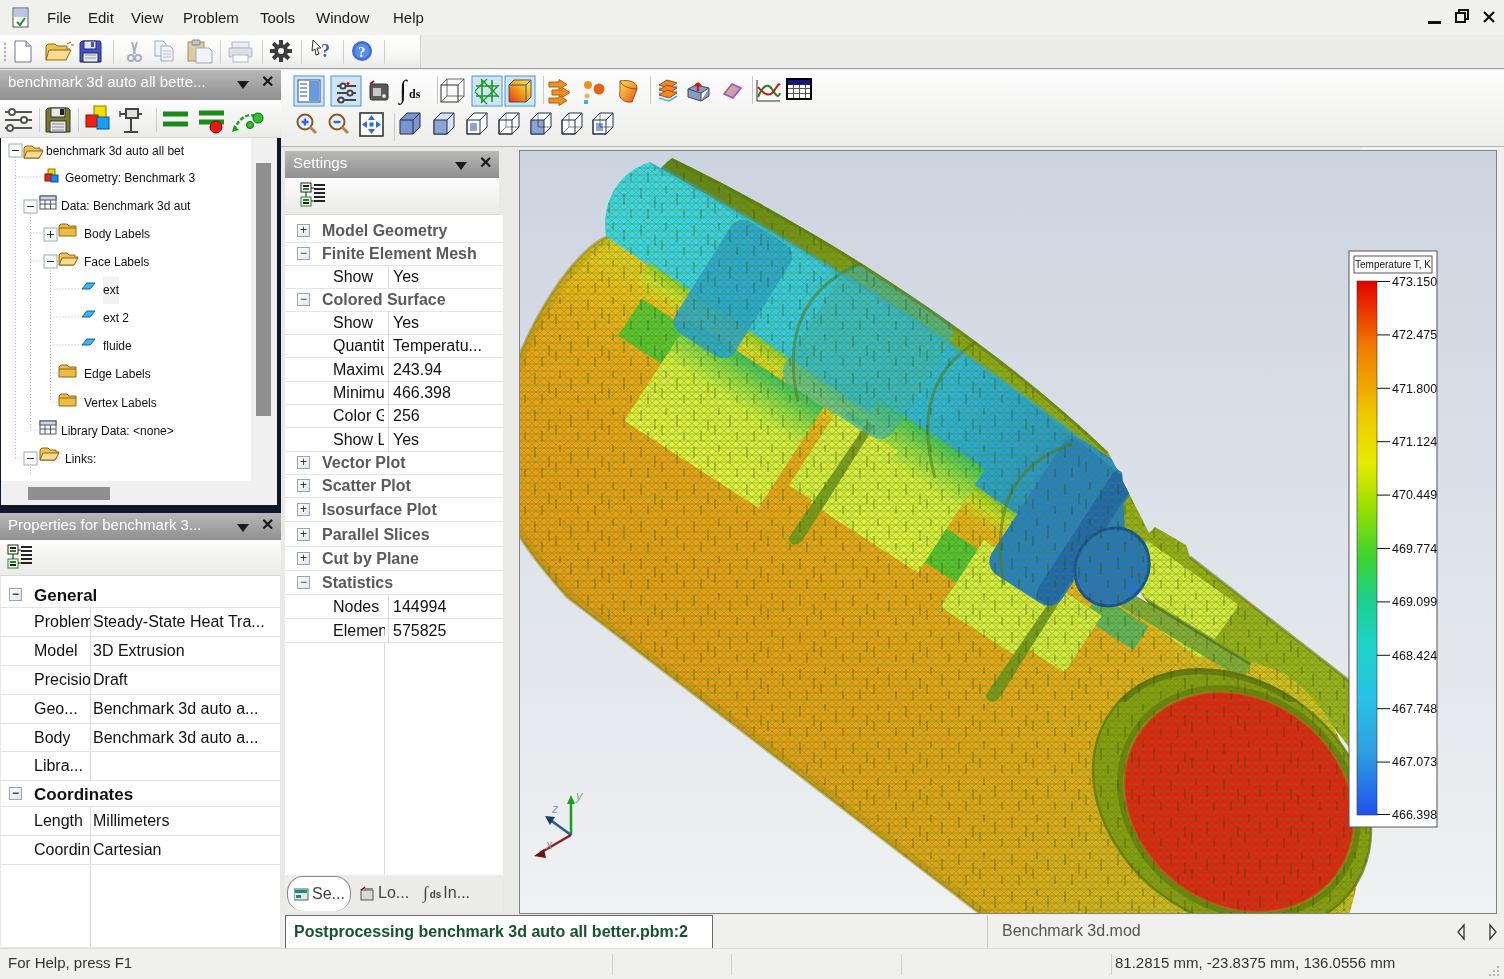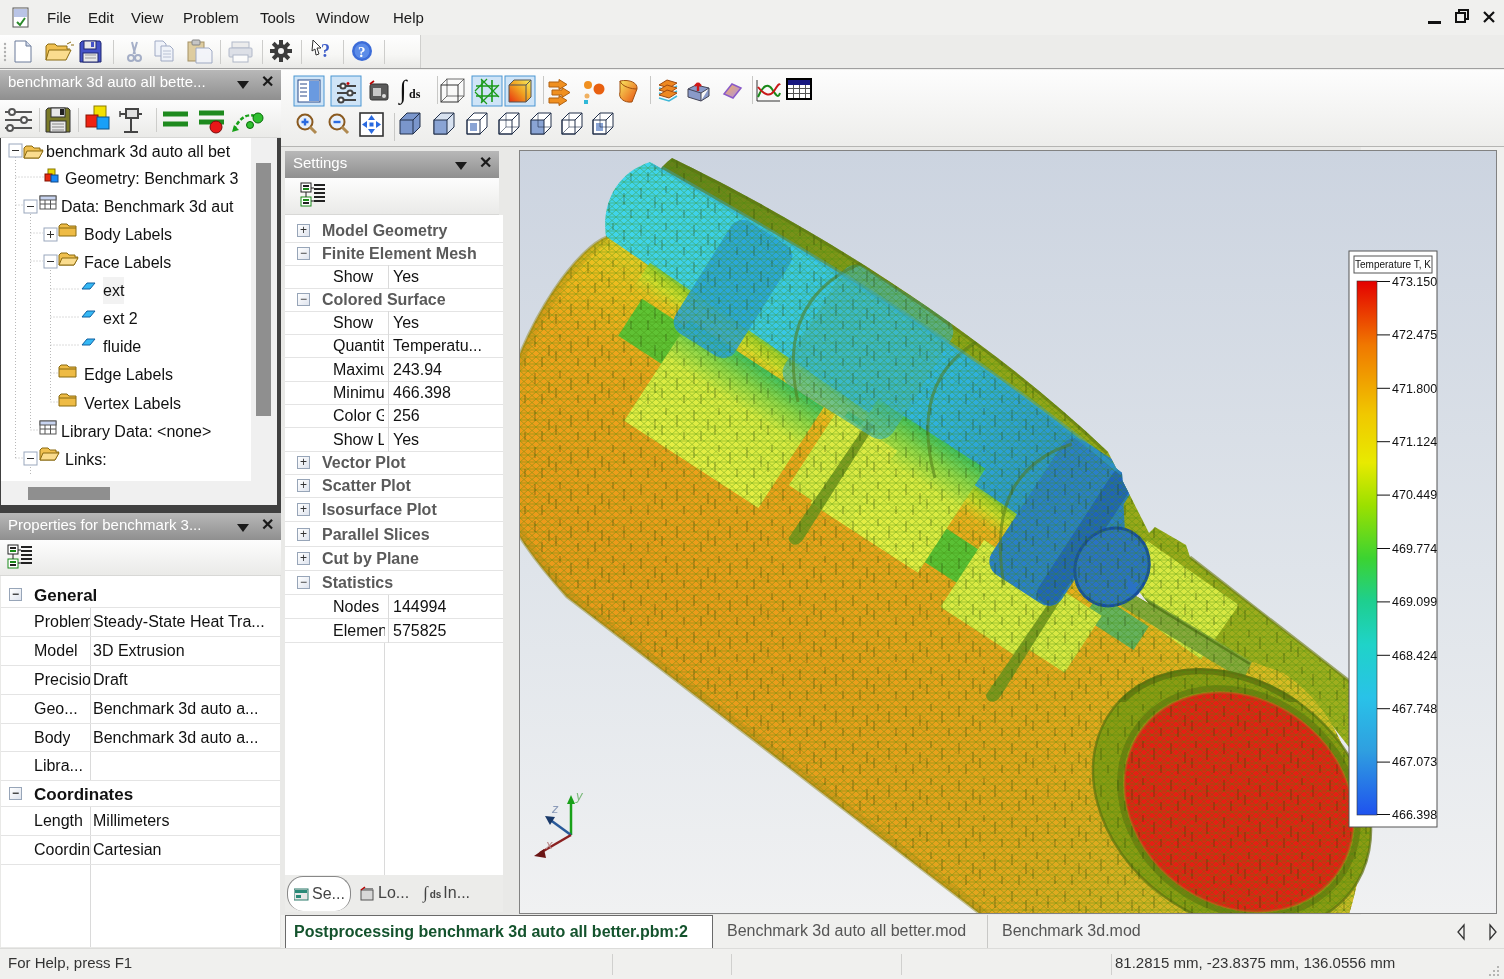--- a/index.html
+++ b/index.html
@@ -12,27 +12,27 @@
 #winbtns { position:absolute; right:0; top:0; height:35px; color:#111; }
 
 #maintb { left:0; top:35px; width:1504px; height:34px; background:#ececea; border-bottom:1px solid #9f9f9f; }
 #maintbblock { position:absolute; left:0; top:0; width:421px; height:33px; background:linear-gradient(#fefefe,#f7f7f5 60%,#e9e9e7); border-right:1px solid #cfcfcd; }
 
 .phead { position:absolute; background:linear-gradient(#b8b8b8,#8f8f8f); color:#fff; font-size:15px; }
 .phead .t { position:absolute; left:8px; top:3px; }
 .phead .arr { position:absolute; width:0; height:0; border:6px solid transparent; border-top:8px solid #1a1a1a; top:11px; }
 .phead .x { position:absolute; top:2px; font-size:16px; color:#1a1a1a; font-weight:bold; }
 .ptb { position:absolute; background:linear-gradient(#fdfdfd,#eaeae8); border-bottom:1px solid #d8d8d6; }
-#lpanel { left:0; top:70px; width:281px; height:479px; background:#404040;text-decoration:underline; }
+#lpanel { left:0; top:70px; width:281px; height:479px; background:#0f172a;text-decoration:underline; }
 #treearea { position:absolute; left:1px; top:68px; width:250px; height:343px; background:#fff; overflow:hidden; }
 #vsb { position:absolute; left:251px; top:68px; width:26px; height:343px; background:#f0f0f0; }
 #vsb .th { position:absolute; left:5px; top:25px; width:15px; height:253px; background:#8f8f8f; }
 #hsb { position:absolute; left:1px; top:411px; width:276px; height:24px; background:#f0f0f0; }
 #hsb .th { position:absolute; left:27px; top:6px; width:82px; height:13px; background:#8f8f8f; }
-.trow { position:absolute; left:0; height:27px; font-size:16px; color:#111; white-space:nowrap; line-height:27px; }
+.trow { position:absolute; left:0; height:27px; font-size:12px; color:#111; white-space:nowrap; line-height:27px; }
 
 #props { left:0; top:513px; width:281px; height:435px; background:#e9e9e7; }
 #pgrid { position:absolute; left:1px; top:63px; width:279px; height:371px; background:#fff; font-size:16px; }
 .prow { position:absolute; left:0; width:279px; border-bottom:1px solid #e4e4e4; color:#111; }
 .prow .n { position:absolute; left:33px; top:0; line-height:28px; white-space:nowrap; overflow:hidden; }
 .prow .v { position:absolute; left:92px; top:0; line-height:28px; white-space:nowrap; overflow:hidden; width:186px; }
 .prow .vl { position:absolute; left:89px; top:0; width:1px; height:100%; background:#dadada; }
 .phdr { font-weight:bold; }
 .expbox { position:absolute; width:13px; height:13px; border:1px solid #97a5b8; background:linear-gradient(135deg,#fff,#dfe4ee); font-size:12px; line-height:11px; text-align:center; color:#333; }
 
@@ -926,21 +926,20 @@
         <path d="M571 835 L540 853" stroke="#8a2020" stroke-width="2.5"></path>
             <path d="M534 856 l10 -7 2 9 Z" fill="#6a1515"></path>
         <text x="546" y="849" font-size="13" fill="#b88a8a" font-style="italic">x</text>
       </g>
     </svg>
   </div>
     </div>
 
   <div id="tabbar" class="abs">
     <div class="dtab on" style="left:4px;width:428px;padding-left:8px">Postprocessing benchmark 3d auto all better.pbm:2</div>
-    <div class="dtab" style="left:432px;width:274px;padding-left:14px">Benchmark 3d auto all better.mod</div>
     <div class="dtab" style="left:706px;width:170px;padding-left:14px;border-left:1px solid #c8c8c6">Benchmark 3d.mod</div>
     <svg class="abs" style="left:1175px;top:8px" width="44" height="18" viewBox="0 0 44 18">
         <path d="M8 2 L2 9 L8 16 Z" fill="none" stroke="#333" stroke-width="1.3"></path>
         <path d="M34 2 L40 9 L34 16 Z" fill="none" stroke="#333" stroke-width="1.3"></path>
       </svg>
   </div>
 
   <div id="statusbar" class="abs">
     <div class="abs" style="left:8px;top:5px">For Help, press F1</div>
     <div class="ssep" style="left:612px"></div>

